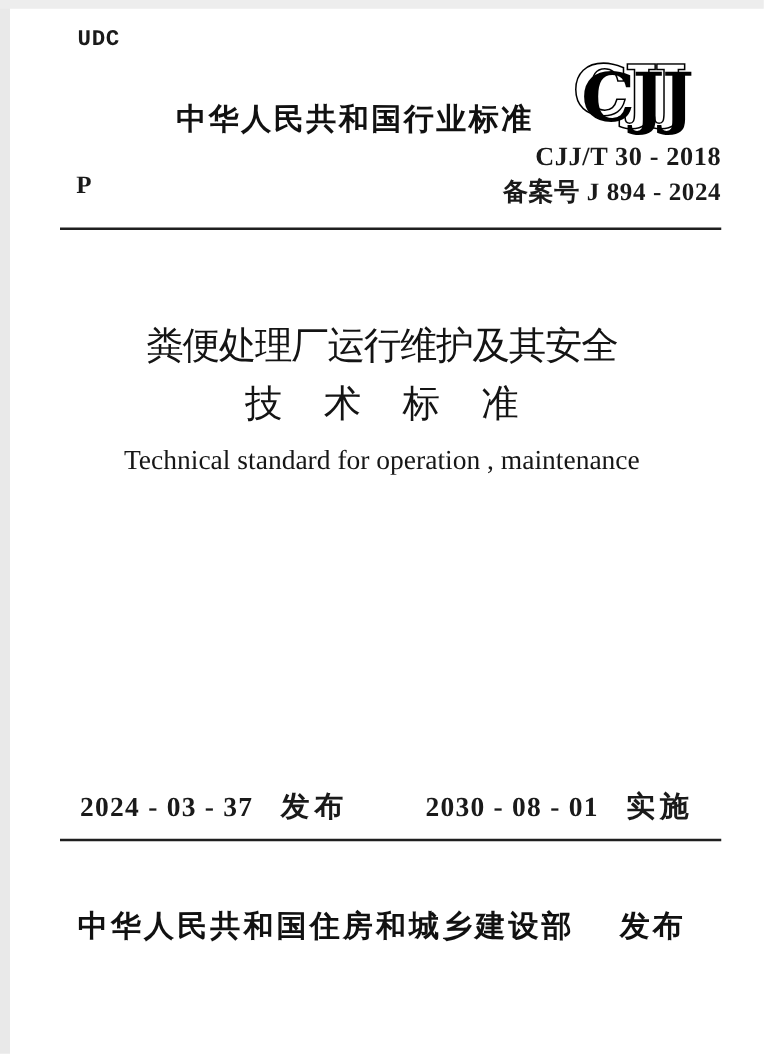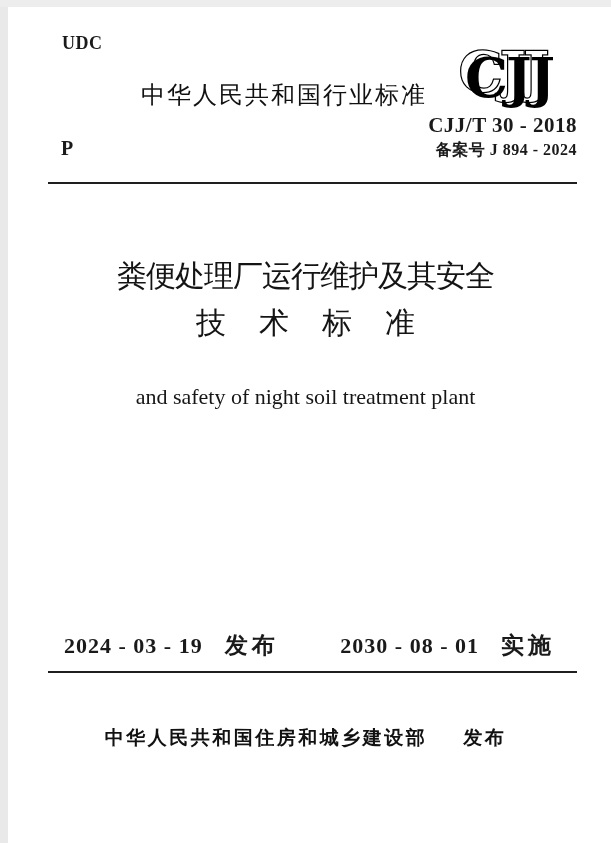--- a/index.html
+++ b/index.html
@@ -12,42 +12,42 @@
     overflow:hidden;
   }
   .page{position:absolute;inset:0;background:#ffffff;}
   .edge-left{position:absolute;left:0;top:0;width:8px;height:843px;background:#e9e9e9;}
   .edge-top{position:absolute;left:0;top:0;width:611px;height:7px;background:#ededed;}
 
   .serif{font-family:"Liberation Serif","DejaVu Serif",serif;}
   .sans{font-family:"Liberation Sans","DejaVu Sans",sans-serif;}
 
   .udc{
-    position:absolute;left:62px;top:33px;
-    font-weight:bold;font-size:18px;letter-spacing:.5px;
+    position:absolute;left:62px;top:22px;
+    font-weight:bold;font-size:18px;letter-spacing:.5px;font-family:Liberation Mono, monospace;
   }
   .classification{
     position:absolute;left:61px;top:137px;
     font-weight:bold;font-size:20px;
   }
   .std-heading{
     position:absolute;left:14px;top:79px;width:540px;
     text-align:center;
-    font-weight:normal;font-size:24px;letter-spacing:2px;
+    font-weight:bold;font-size:24px;letter-spacing:2px;
     color:#111;
   }
   .logo-wrap{position:absolute;left:454px;top:44px;width:116px;height:66px;}
   .code-line{
     position:absolute;right:34px;top:113px;
     font-weight:bold;font-size:21px;letter-spacing:.5px;
     text-align:right;
   }
   .record-line{
     position:absolute;right:34px;top:140px;
-    font-weight:bold;font-size:16px;letter-spacing:.5px;
+    font-weight:bold;font-size:20px;letter-spacing:.5px;
   }
   .rule{position:absolute;left:48px;width:529px;height:2px;background:#1f1f1f;}
   .rule-top{top:182px;}
   .rule-bottom{top:671px;}
 
   .title-cn-1{
     position:absolute;left:0;top:256px;width:611px;
     text-align:center;
     font-size:30px;letter-spacing:-1px;
     color:#141414;
@@ -76,21 +76,21 @@
   .date-val{font-family:"Liberation Serif","DejaVu Serif",serif;letter-spacing:1px;}
   .date-label{font-family:"Liberation Sans","DejaVu Sans",sans-serif;letter-spacing:4px;font-size:23px;}
 
   .footer-row{
     position:absolute;left:0;top:725px;width:611px;
     text-align:center;
   }
   .footer-inner{
     display:inline-flex;align-items:flex-start;gap:36px;
     font-family:"Liberation Sans","DejaVu Sans",sans-serif;
-    font-weight:bold;font-size:19px;letter-spacing:2.5px;
+    font-weight:bold;font-size:24px;letter-spacing:2.5px;
     color:#111;white-space:nowrap;
   }
 </style>
 </head>
 <body>
 
 <div class="page">
 
   <div class="edge-left"></div>
   <div class="edge-top"></div>
@@ -111,26 +111,26 @@
   <div class="code-line serif">CJJ/T 30 - 2018</div>
   <div class="record-line serif">备案号 J 894 - 2024</div>
 
   <div class="rule rule-top"></div>
 
   <div class="title-cn-1 serif">粪便处理厂运行维护及其安全</div>
   <div class="title-cn-2 serif">
     <span>技术标准</span>
   </div>
 
-  <div class="title-en title-en-2 serif">and safety of night soil treatment plant</div>
+  <div class="title-en title-en-1 serif">Technical standard for operation , maintenance</div>
 
   <div class="classification serif">P</div>
 
   <div class="date-row-item date-left">
-    <span class="date-val">2024 - 03 - 19</span>
+    <span class="date-val">2024 - 03 - 37</span>
     <span class="date-label">发布</span>
   </div>
 
   <div class="date-row-item date-right">
     <span class="date-val">2030 - 08 - 01</span>
     <span class="date-label">实施</span>
   </div>
 
   <div class="rule rule-bottom"></div>
 

